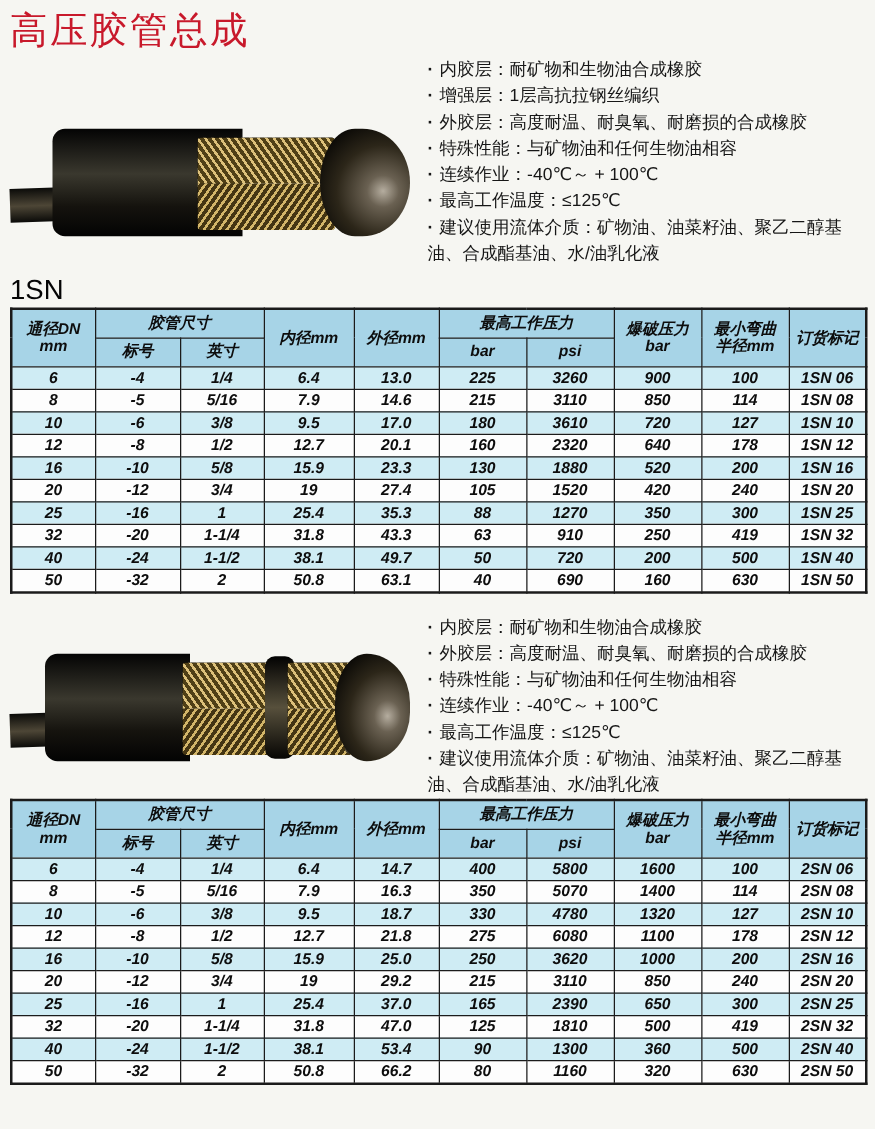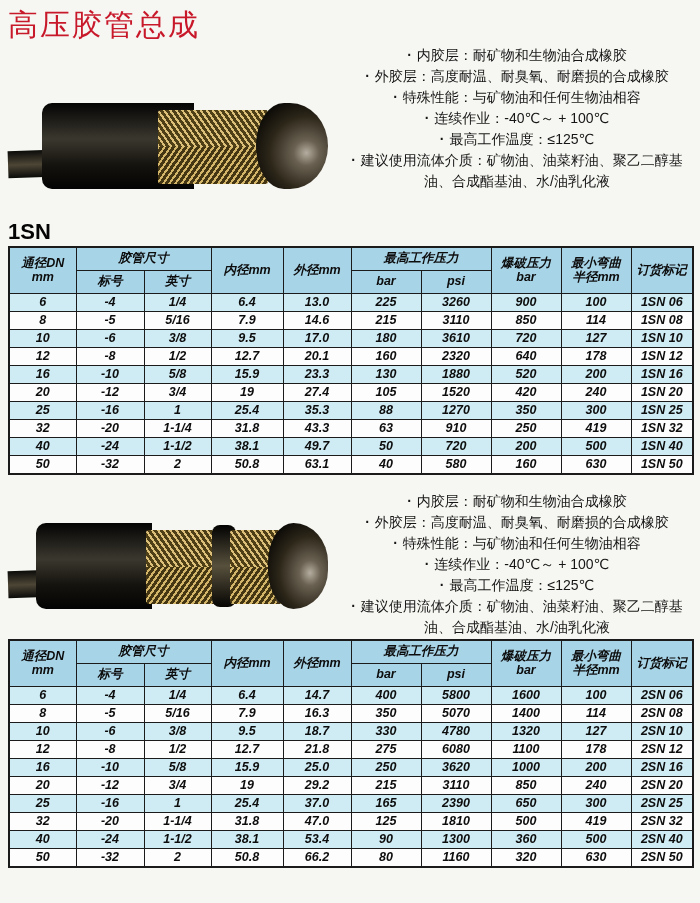--- a/index.html
+++ b/index.html
@@ -8,31 +8,31 @@
     background:#f6f6f2;
     font-family:"Liberation Sans","DejaVu Sans",sans-serif;
     color:#1a1a1a;
     box-sizing:border-box;
     padding:6px 8px 4px 8px;
   }
   .page-title{
     color:#c8192b;font-size:30px;font-weight:normal;letter-spacing:2px;
     margin:2px 0 2px 0;line-height:1.15;
   }
-  .section-top{display:flex;align-items:flex-start;text-align:center;}
+  .section-top{display:flex;align-items:flex-start;}
   .photo-wrap{width:332px;flex:0 0 332px;position:relative;}
   .bullets{flex:1;padding-left:2px;}
   .bullets ul{list-style:none;margin:0;padding:0;}
   .bullets li{
     font-size:14px;line-height:21px;color:#161616;
     text-indent:0;
   }
   .bullets li::before{content:"·";font-weight:bold;margin-right:5px;}
   .sn-label{
-    font-size:22px;font-weight:700;letter-spacing:0px;color:#050505;
+    font-size:22px;font-weight:400;letter-spacing:0px;color:#050505;
     line-height:1.0;margin:2px 0 3px 0;
     font-family:"Liberation Sans","DejaVu Sans",sans-serif;
   }
   
   .hose{position:relative;width:322px;height:138px;}
   .hose .tail{
     position:absolute;left:0;top:68px;width:130px;height:27px;
     background:linear-gradient(180deg,#0b0b09 0%,#4d4636 52%,#0a0a08 100%);
     transform:rotate(-2deg);
   }
@@ -94,20 +94,21 @@
       <div class="hose">
         <div class="tail"></div>
         <div class="outer"></div>
         <div class="braid" style="left:150px;width:110px;"></div>
         <div class="cap" style="left:248px;"></div>
       </div>
     </div>
     <div class="bullets">
       <ul>
           <li>内胶层：耐矿物和生物油合成橡胶</li>
+          <li>增强层：1层高抗拉钢丝编织</li>
           <li>外胶层：高度耐温、耐臭氧、耐磨损的合成橡胶</li>
           <li>特殊性能：与矿物油和任何生物油相容</li>
           <li>连续作业：-40℃～ + 100℃</li>
           <li>最高工作温度：≤125℃</li>
           <li>建议使用流体介质：矿物油、油菜籽油、聚乙二醇基油、合成酯基油、水/油乳化液</li>
         </ul>
     </div>
   </div>
 
   <div class="sn-label">1SN</div>
@@ -261,21 +262,21 @@
           <td>500</td>
           <td>1SN 40</td>
         </tr>
         <tr>
           <td>50</td>
           <td>-32</td>
           <td>2</td>
           <td>50.8</td>
           <td>63.1</td>
           <td>40</td>
-          <td>580</td>
+          <td>690</td>
           <td>160</td>
           <td>630</td>
           <td>1SN 50</td>
         </tr>
       </tbody>
   </table>
 </div>
 
 <div class="gap-md"></div>
 

